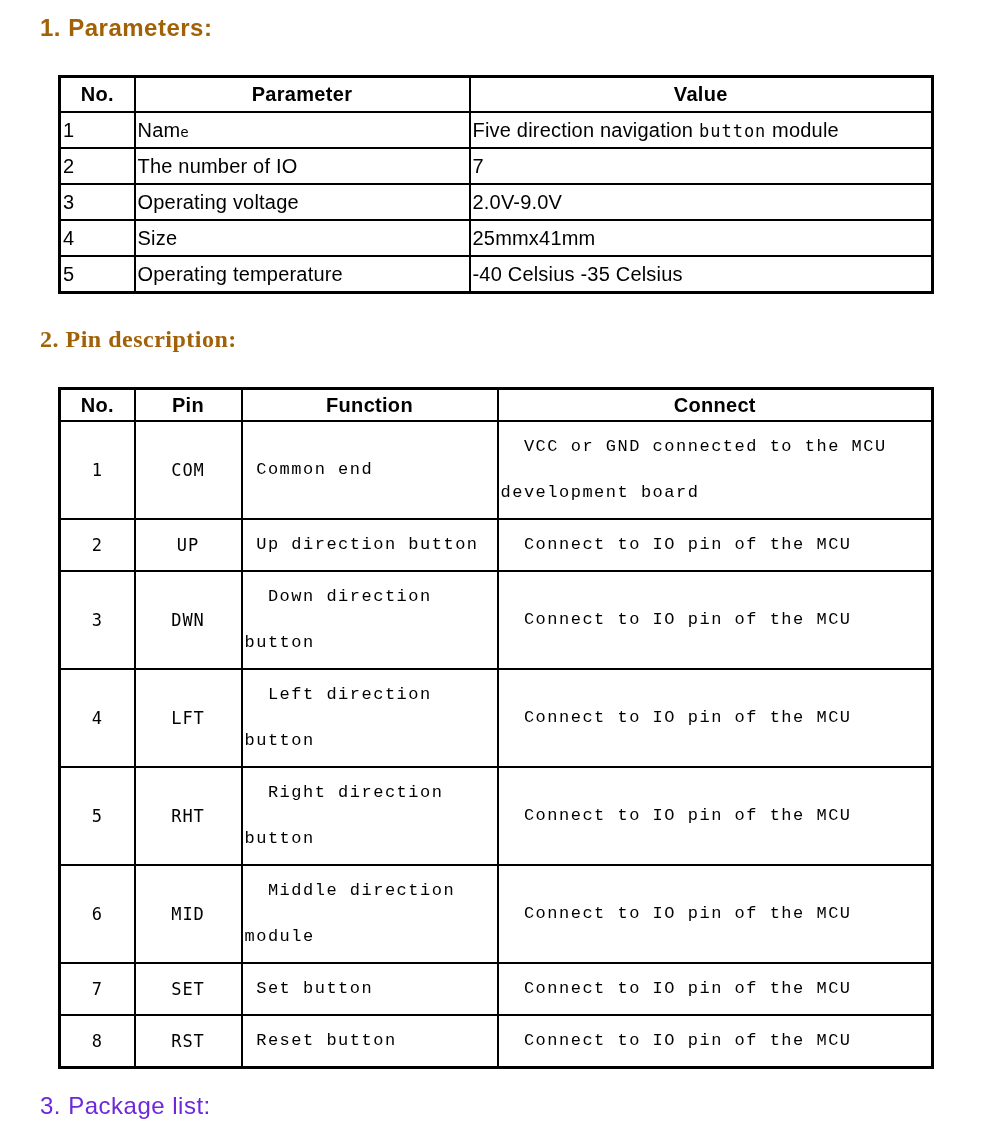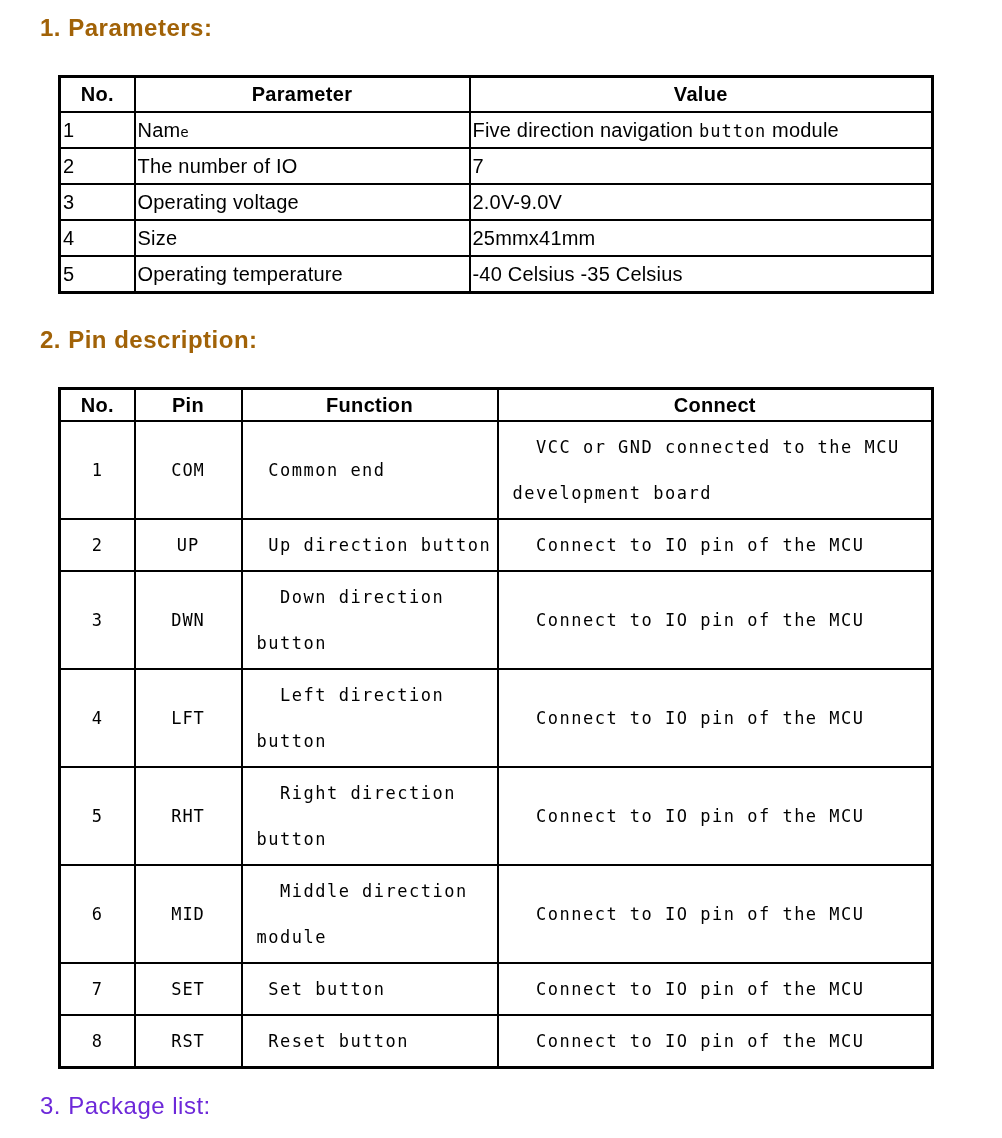--- a/index.html
+++ b/index.html
@@ -13,21 +13,21 @@
   .heading {
     position: absolute;
     left: 40px;
     color: #a16207;
     font-size: 24px;
     font-weight: bold;
     letter-spacing: 0.5px;
     white-space: nowrap;
   }
   #heading-1 { top: 14px; }
-  #heading-2 { top: 326px; }
+  #heading-2 { top: 326px; font-family: Liberation Serif, serif; }
   #heading-3 { top: 1092px; font-weight: normal; color: #6d28d9; }
 
   table {
     position: absolute;
     left: 50px;
     border-collapse: collapse;
     table-layout: fixed;
     background: #fff;
     margin-left: 8px;
   }
@@ -70,21 +70,22 @@
     vertical-align: middle;
   }
   #pin-table tr.tall  td { height: 96px; }
   #pin-table tr.short td { height: 50px; }
   #pin-table td.c-no,
   #pin-table td.c-pin { text-align: center; letter-spacing: 1px; }
   #pin-table td.c-func,
   #pin-table td.c-remark {
     white-space: pre;
     line-height: 46px;
-    padding-left: 14px;
+    padding-left: 2px;
+    font-family: Liberation Mono, monospace;
   }
 </style>
 </head>
 <body>
 
 <div id="heading-1" class="heading">1. Parameters:</div>
 
 <table id="parameters-table">
   <colgroup>
     <col style="width:75px">

